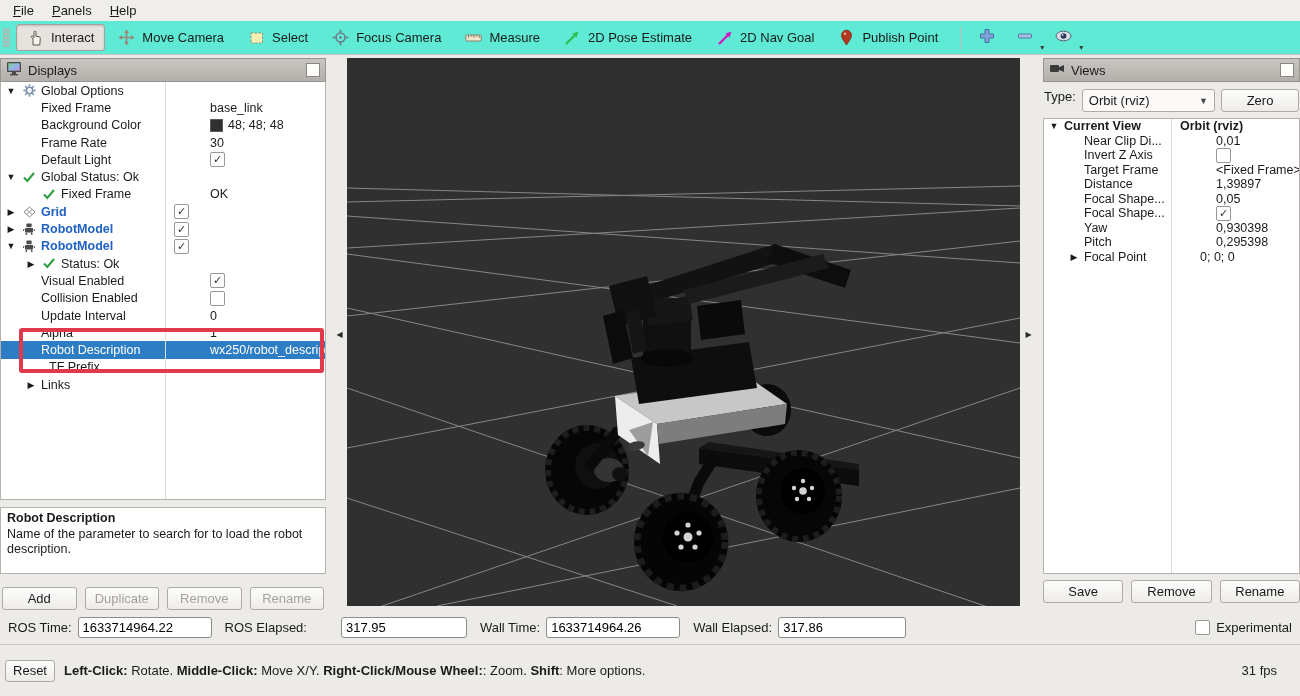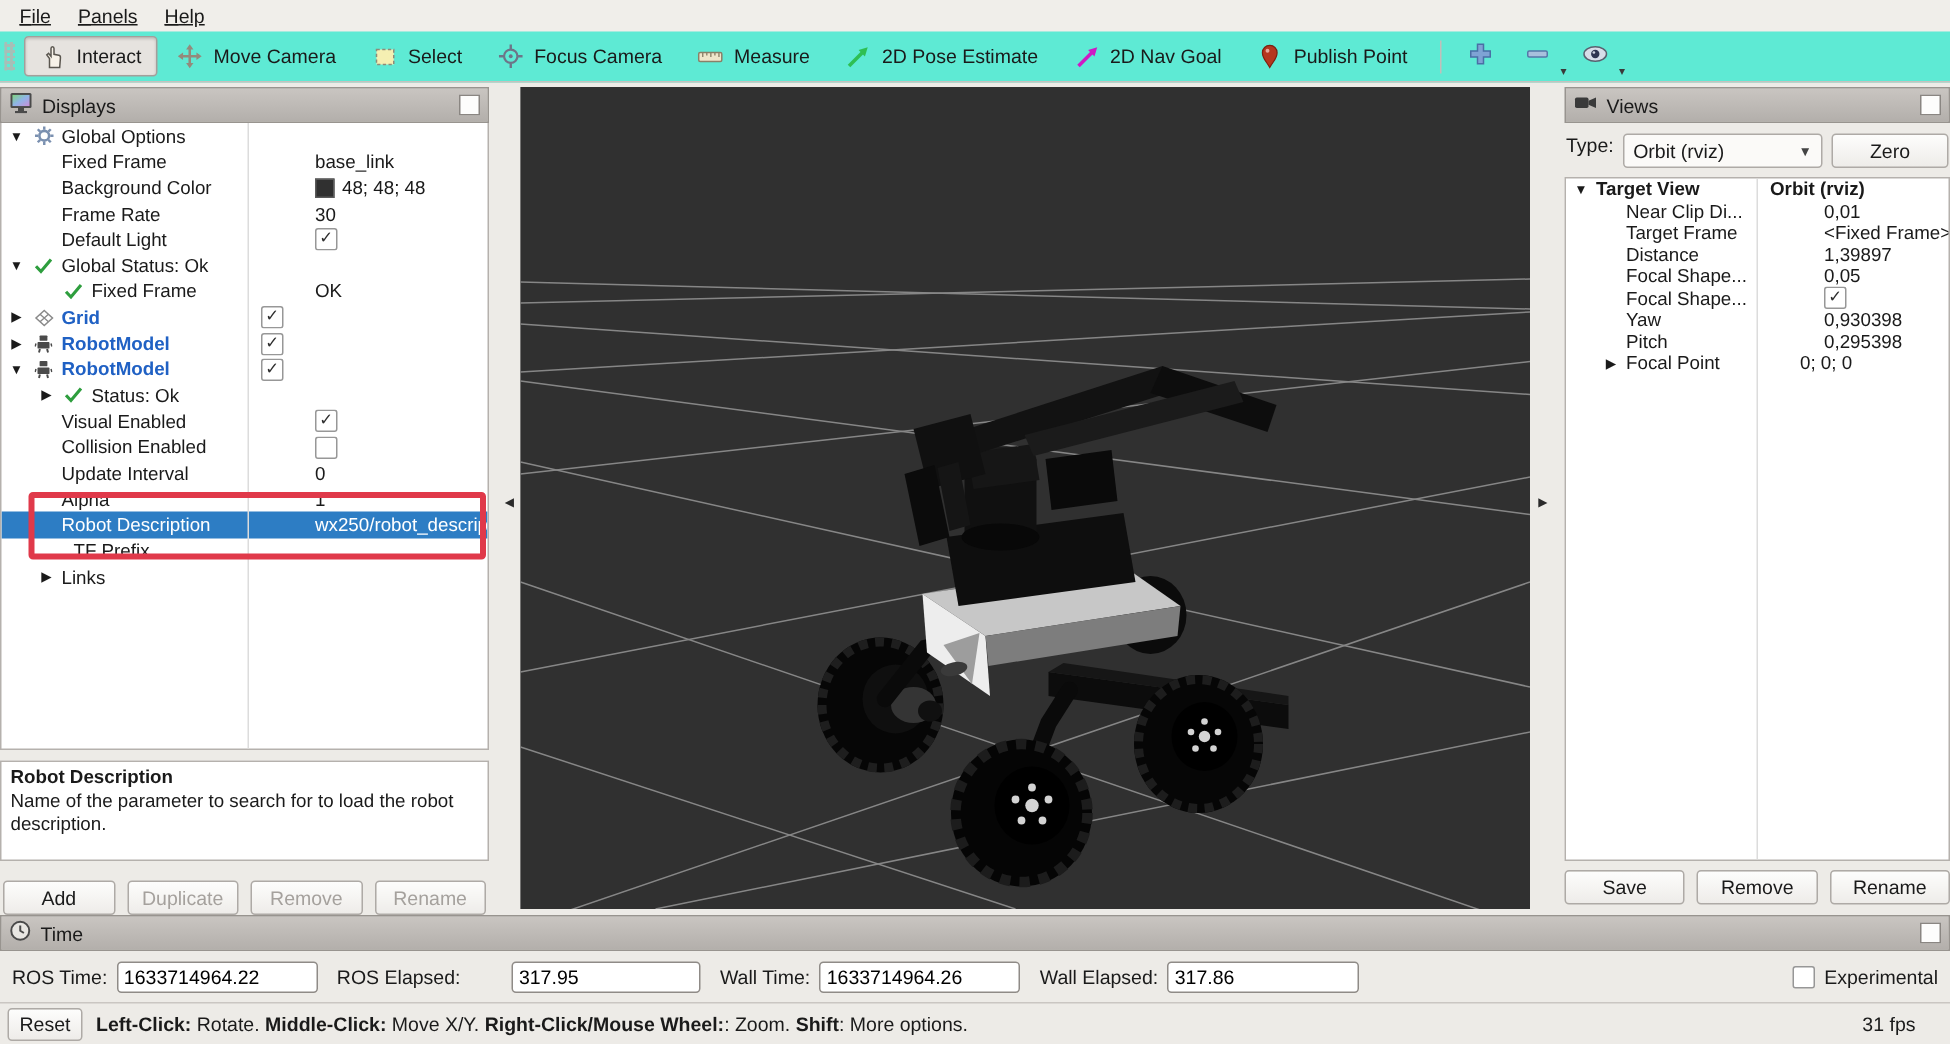--- a/index.html
+++ b/index.html
@@ -1,21 +1,21 @@
 <!DOCTYPE html>
 <html><head>
 <meta charset="utf-8">
 <style>
   html,body{margin:0;padding:0;}
   body{width:1300px;height:696px;overflow:hidden;background:#edebe7;
        font-family:"Liberation Sans","DejaVu Sans",sans-serif;font-size:13px;color:#1a1a1a;}
   .window{width:1300px;height:696px;display:flex;flex-direction:column;position:relative;}
 
   
-  .menubar{height:21px;display:flex;align-items:center;padding-left:4px;background:#f0eeea;flex:none;text-decoration:underline;}
+  .menubar{height:21px;display:flex;align-items:center;padding-left:4px;background:#f0eeea;flex:none;}
   .menu-item{padding:2px 9px;cursor:default;}
   .menu-item u{text-decoration:underline;}
 
   
   .toolbar{height:33px;display:flex;align-items:center;background:#5eead4;
            border-bottom:1px solid #c6c2be;padding-left:16px;gap:2px;flex:none;position:relative;}
   .toolbar-grip{position:absolute;left:3px;top:7px;bottom:7px;width:7px;
       background-image:repeating-linear-gradient(0deg,#b9b5b1 0 2px,transparent 2px 4px),
                        repeating-linear-gradient(90deg,#b9b5b1 0 2px,transparent 2px 4px);opacity:.8;}
   .tool-btn{display:flex;align-items:center;gap:7px;padding:4px 10px;border:1px solid transparent;
@@ -529,32 +529,40 @@
           <span class="arrow">▼</span>
         </div>
         <div class="btn zero-btn">Zero</div>
       </div>
       <div class="tree-wrap views-tree-wrap views" style="border-top:1px solid #b5b1ad;">
         <div class="col-sep" style="left:127px"></div>
         <div id="views-tree">
             <div class="trow">
               <div class="tname" style="padding-left: 4px;">
                 <span class="exp">▼</span>
-                <span class="bold">Target View</span>
+                <span class="bold">Current View</span>
               </div>
               <div class="tval">
                 <span class="bold">Orbit (rviz)</span>
               </div>
             </div>
             <div class="trow">
               <div class="tname" style="padding-left: 40px;">
                 <span>Near Clip Di...</span>
               </div>
               <div class="tval">
                 <span>0,01</span>
+              </div>
+            </div>
+            <div class="trow">
+              <div class="tname" style="padding-left: 40px;">
+                <span>Invert Z Axis</span>
+              </div>
+              <div class="tval">
+                <span class="cb"></span>
               </div>
             </div>
             <div class="trow">
               <div class="tname" style="padding-left: 40px;">
                 <span>Target Frame</span>
               </div>
               <div class="tval">
                 <span>&lt;Fixed Frame&gt;</span>
               </div>
             </div>
@@ -611,28 +619,20 @@
       </div>
       <div class="btn-row views-btn-row" id="views-buttons">
           <div class="btn">Save</div>
           <div class="btn">Remove</div>
           <div class="btn">Rename</div>
         </div>
     </div>
   </div>
 
   <div class="time-panel">
-    <div class="panel-header">
-      <span class="ticonbox"><svg width="15" height="15" viewBox="0 0 16 16">
-            <circle cx="8" cy="8" r="6.4" fill="#e8e6e2" stroke="#4a4a4a" stroke-width="1.4"></circle>
-            <path d="M8,4.2 V8 L10.6,9.6" stroke="#4a4a4a" stroke-width="1.4" fill="none"></path>
-          </svg></span>
-      <span>Time</span>
-      <span class="float-btn"></span>
-    </div>
     <div class="time-body" id="time-fields">
         <label>ROS Time:</label>
         <input class="time-input" readonly="" value="1633714964.22" style="width: 124px;">
         <label>ROS Elapsed:</label>
         <input class="time-input" readonly="" value="317.95" style="width: 116px; margin-left: 28px;">
         <label>Wall Time:</label>
         <input class="time-input" readonly="" value="1633714964.26" style="width: 124px;">
         <label>Wall Elapsed:</label>
         <input class="time-input" readonly="" value="317.86" style="width: 118px;">
         <div class="exp-group">

